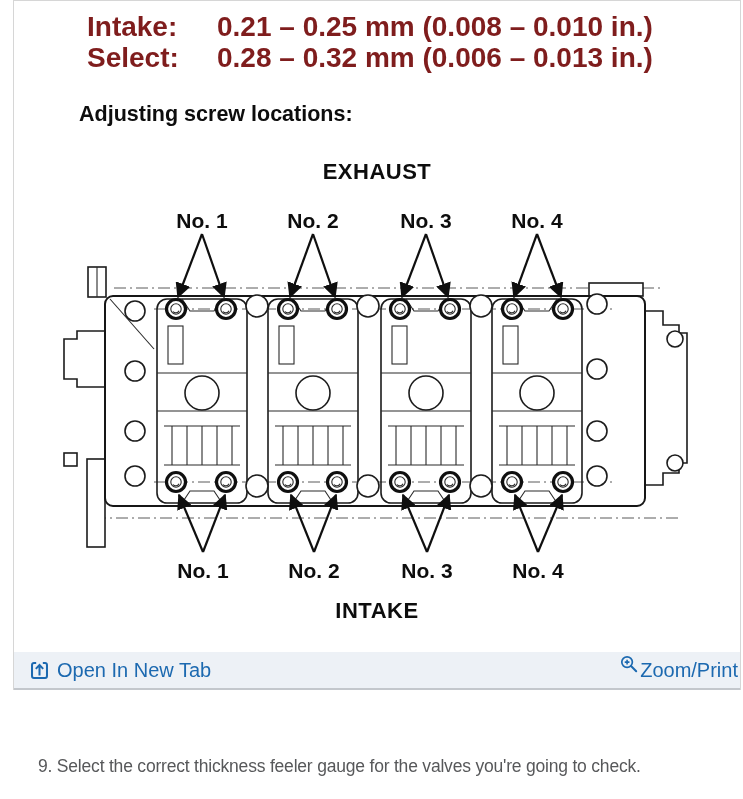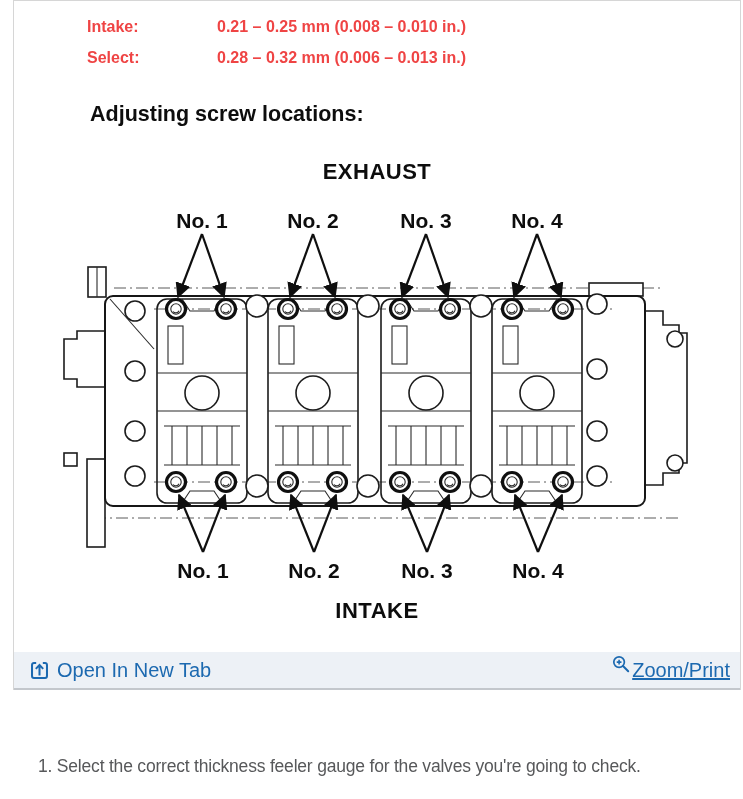--- a/index.html
+++ b/index.html
@@ -7,52 +7,52 @@
     width:743px;height:799px;position:relative;background:#ffffff;
     font-family:"Liberation Sans",sans-serif;overflow:hidden;
   }
   .panel{
     position:absolute;left:13px;top:0;width:728px;height:690px;
     box-sizing:border-box;background:#fff;
     border:1px solid #d6d6d6;border-bottom:none;
   }
   .specs{
     position:absolute;left:73px;top:10px;
-    font-weight:700;font-size:16px;color:#ef4444;line-height:31px;white-space:nowrap;
+    font-weight:700;font-size:28px;color:#7f1d1d;line-height:31px;white-space:nowrap;
   }
   .spec-label{display:inline-block;width:130px;}
   .heading{
-    position:absolute;left:76px;top:101px;
+    position:absolute;left:65px;top:101px;
     font-weight:700;font-size:21.5px;color:#0d0d0d;white-space:nowrap;
   }
   svg.diagram{position:absolute;left:0;top:140px;}
   
   .ln{fill:none;stroke:#1c1c1c;stroke-width:1.6;}
   .th{fill:none;stroke:#2a2a2a;stroke-width:1.1;}
   .f{fill:#ffffff;}
   .body-ln{fill:none;stroke:#161616;stroke-width:2;}
   .scr{stroke:#0f0f0f;stroke-width:3.2;}
   .cl{stroke:#5a5a5a;stroke-width:1;stroke-dasharray:12 4 2 4;fill:none;}
   .ar{stroke:#0f0f0f;stroke-width:2.2;fill:none;}
   .dlabel{font:700 21px "Liberation Sans",sans-serif;fill:#0d0d0d;}
   .dhead{font:700 22px "Liberation Sans",sans-serif;fill:#0d0d0d;letter-spacing:.5px;}
   
   .footerbar{
     position:absolute;left:0;right:0;bottom:0;height:38px;
     background:var(--bar-bg,#edf1f6);
     border-bottom:2px solid #c3c7cc;
     display:flex;align-items:center;justify-content:space-between;
-    padding:0 10px 0 16px;box-sizing:border-box;
+    padding:0 2px 0 16px;box-sizing:border-box;
   }
   .link{
     display:flex;align-items:center;gap:8px;
     color:var(--link,#1c69b0);font-size:20px;text-decoration:none;cursor:pointer;
     white-space:nowrap;
   }
-  .link.zoomlink{gap:2px;text-decoration:underline;}
+  .link.zoomlink{gap:2px;}
   .link.zoomlink svg{transform:translateY(-6px);}
   .step{
     position:absolute;left:38px;top:756px;
     font-size:17.5px;color:#57585a;letter-spacing:-0.2px;white-space:nowrap;
   }
 </style>
 </head>
 <body>
 
 <div class="panel">
@@ -293,13 +293,13 @@
       <svg width="18" height="18" viewBox="0 0 16 16">
         <circle cx="6.3" cy="6.3" r="4.7" fill="none" stroke="currentColor" stroke-width="1.5"></circle>
         <path d="M6.3,4.2 V8.4 M4.2,6.3 H8.4" fill="none" stroke="currentColor" stroke-width="1.4"></path>
         <path d="M9.8,9.8 L14.4,14.4" fill="none" stroke="currentColor" stroke-width="1.8" stroke-linecap="round"></path>
       </svg>
       <span>Zoom/Print</span>
     </a>
   </div>
 </div>
 
-<div class="step">1. Select the correct thickness feeler gauge for the valves you're going to check.</div>
+<div class="step">9. Select the correct thickness feeler gauge for the valves you're going to check.</div>
 
 </body></html>

